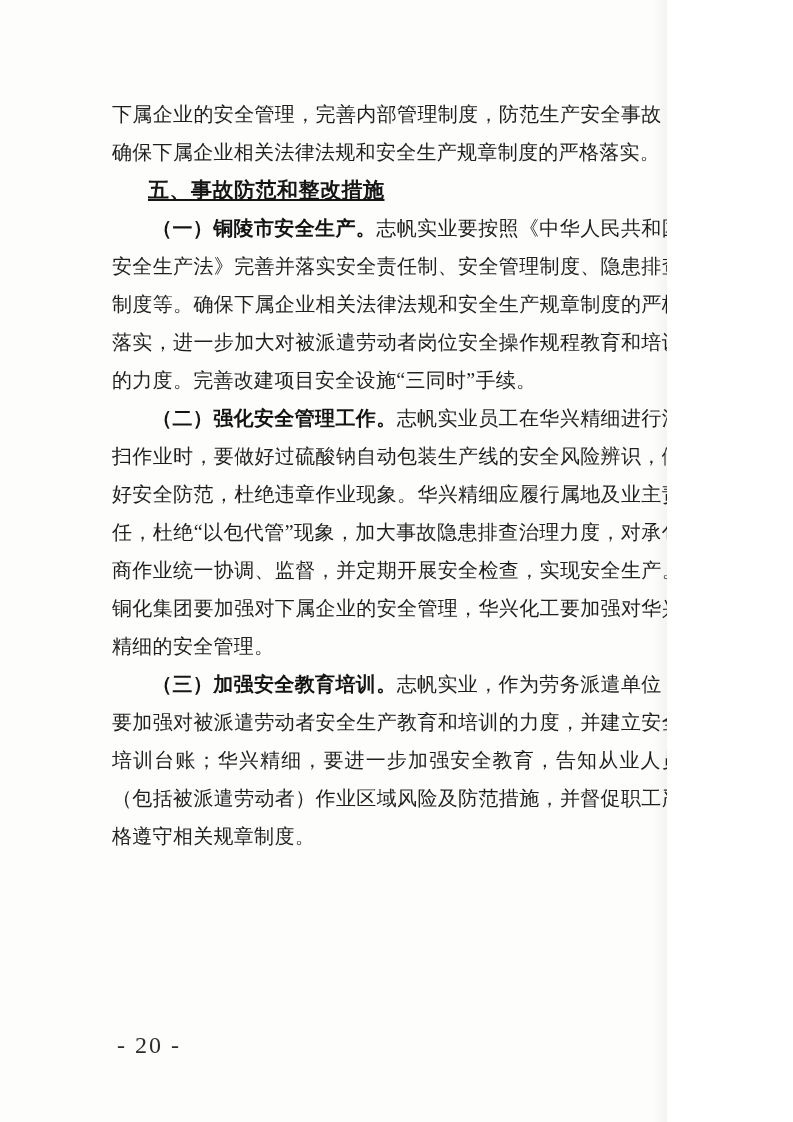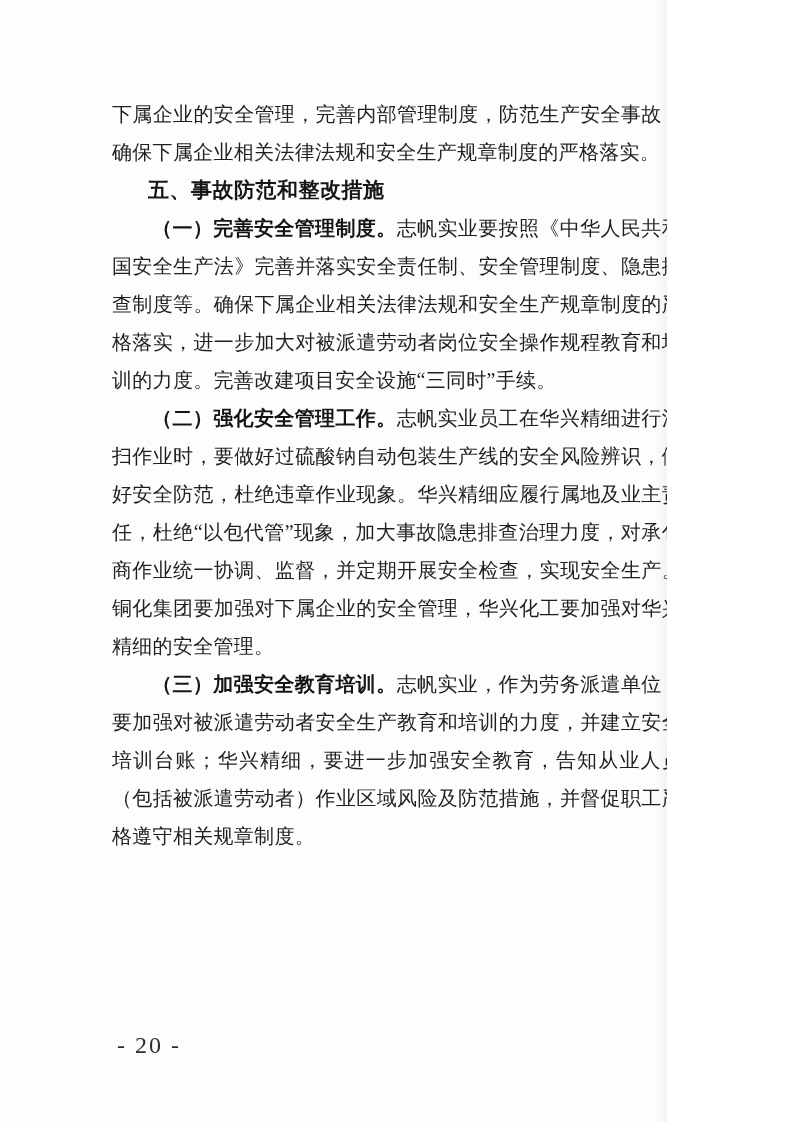--- a/index.html
+++ b/index.html
@@ -44,20 +44,21 @@
   .section-heading {
     margin: 0;
     margin-left: 36px;
     font-family: "Liberation Sans", sans-serif;
     font-size: 21px;
     font-weight: 700;
     line-height: 38px;
     color: #161616;
     text-align: left;
     letter-spacing: 0.5px;
+    text-decoration: underline;
   }
   .para-lead {
     font-weight: 700;
     color: #141414;
   }
   .cc-block {
     position: absolute;
     left: 112px;
     top: 878px;
     width: 598px;
@@ -83,21 +84,21 @@
 <body>
 
 <div class="page">
 
   <div class="body-text">
 
     <p class="cont">下属企业的安全管理，完善内部管理制度，防范生产安全事故，确保下属企业相关法律法规和安全生产规章制度的严格落实。</p>
 
     <h2 class="section-heading">五、事故防范和整改措施</h2>
 
-    <p class="para"><span class="para-lead">（一）完善安全管理制度。</span><span>志帆实业要按照《中华人民共和国安全生产法》完善并落实安全责任制、安全管理制度、隐患排查制度等。确保下属企业相关法律法规和安全生产规章制度的严格落实，进一步加大对被派遣劳动者岗位安全操作规程教育和培训的力度。完善改建项目安全设施“三同时”手续。</span></p>
+    <p class="para"><span class="para-lead">（一）铜陵市安全生产。</span><span>志帆实业要按照《中华人民共和国安全生产法》完善并落实安全责任制、安全管理制度、隐患排查制度等。确保下属企业相关法律法规和安全生产规章制度的严格落实，进一步加大对被派遣劳动者岗位安全操作规程教育和培训的力度。完善改建项目安全设施“三同时”手续。</span></p>
 
     <p class="para"><span class="para-lead">（二）强化安全管理工作。</span><span>志帆实业员工在华兴精细进行清扫作业时，要做好过硫酸钠自动包装生产线的安全风险辨识，做好安全防范，杜绝违章作业现象。华兴精细应履行属地及业主责任，杜绝“以包代管”现象，加大事故隐患排查治理力度，对承包商作业统一协调、监督，并定期开展安全检查，实现安全生产。铜化集团要加强对下属企业的安全管理，华兴化工要加强对华兴精细的安全管理。</span></p>
 
     <p class="para"><span class="para-lead">（三）加强安全教育培训。</span><span>志帆实业，作为劳务派遣单位，要加强对被派遣劳动者安全生产教育和培训的力度，并建立安全培训台账；华兴精细，要进一步加强安全教育，告知从业人员（包括被派遣劳动者）作业区域风险及防范措施，并督促职工严格遵守相关规章制度。</span></p>
 
   </div>
 
 
   <div class="page-number">- 20 -</div>
 

